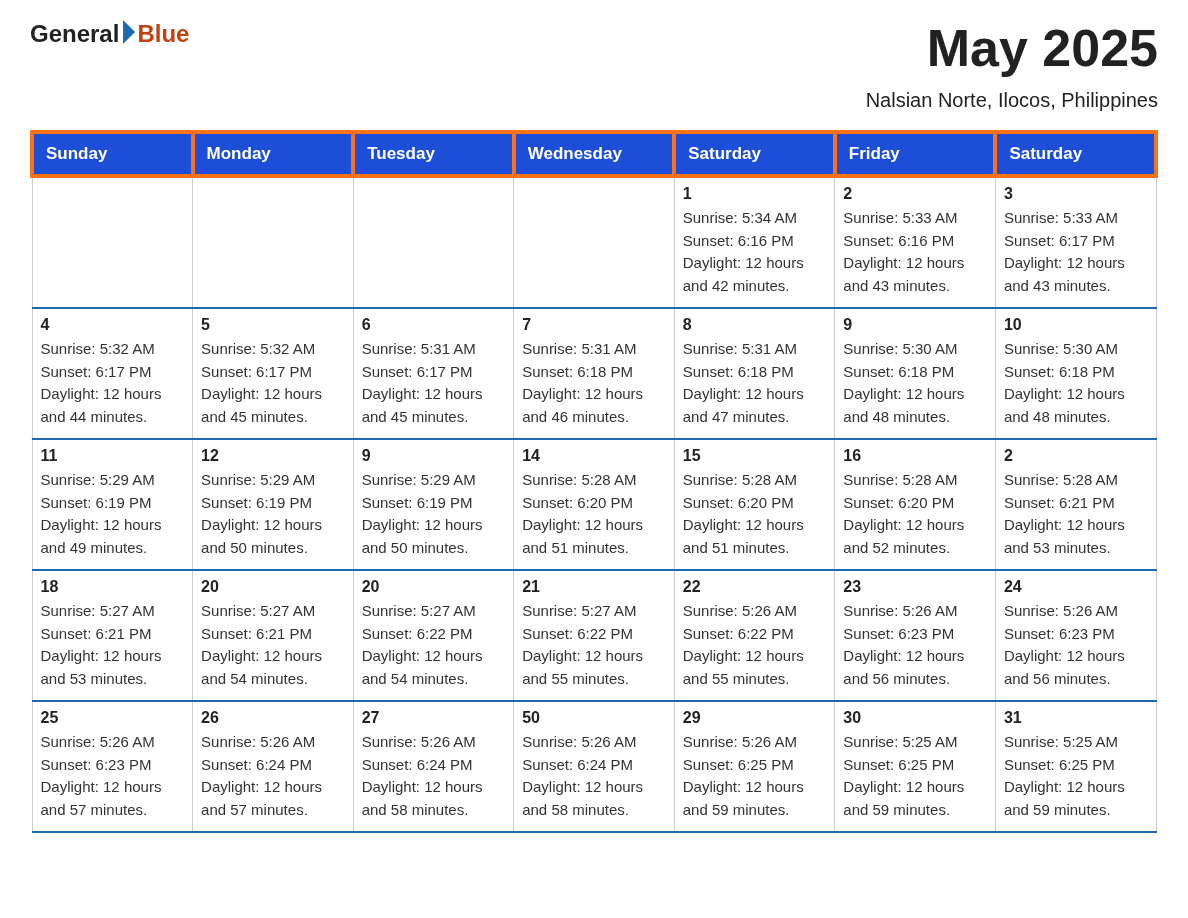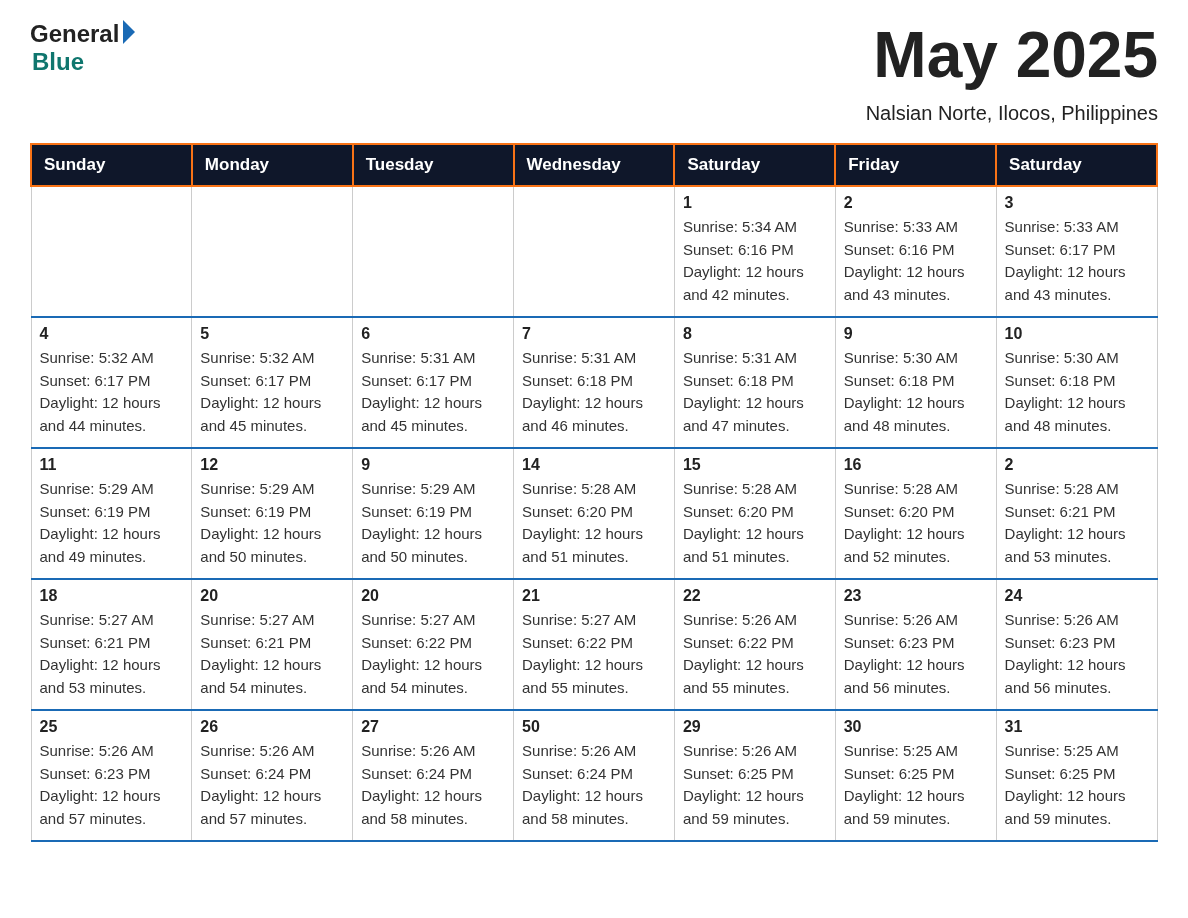--- a/index.html
+++ b/index.html
@@ -14,43 +14,43 @@
     .header {
       display: flex;
       justify-content: space-between;
       align-items: flex-start;
       margin-bottom: 18px;
     }
     .title-block {
       text-align: right;
     }
     .month-title {
-      font-size: 64px;
+      font-size: 52px;
       font-weight: bold;
       color: #222;
       line-height: 1.1;
     }
     .location-title {
       font-size: 20px;
       color: #222;
       margin-top: 12px;
     }
     .calendar {
       width: 100%;
       border-collapse: collapse;
       border: 1px solid #aaa;
     }
     .calendar thead th {
-      background: #0f172a;
+      background: #1d4ed8;
       color: #fff;
       font-size: 17px;
       font-weight: bold;
       padding: 10px 12px;
       text-align: left;
-      border: 2px solid #f97316;
+      border: 4px solid #f97316;
     }
     .calendar tbody td {
       vertical-align: top;
       width: 14.28%;
       padding: 7px 8px 10px 8px;
       border: 1px solid #ccc;
       font-size: 13px;
       color: #222;
       min-height: 100px;
       background: #fff;
@@ -68,36 +68,36 @@
     .day-info {
       font-size: 15px;
       color: #333;
       line-height: 1.5;
     }
     .empty-cell {
       background: #f8f8f8;
     }
     .logo-wrapper {
       display: flex;
-      flex-direction: column;
+      flex-direction: row;
       align-items: flex-start;
     }
     .logo-row {
       display: flex;
       align-items: center;
     }
     .logo-general {
       font-size: 24px;
       font-weight: bold;
       color: #222;
     }
     .logo-blue {
       font-size: 24px;
       font-weight: bold;
-      color: #0f766e;
+      color: #c2410c;
       margin-left: 2px;
     }
     .logo-triangle {
       width: 0;
       height: 0;
       border-left: 12px solid #1a6ab5;
       border-top: 12px solid transparent;
       border-bottom: 12px solid transparent;
       margin-left: 4px;
       margin-top: -4px;

